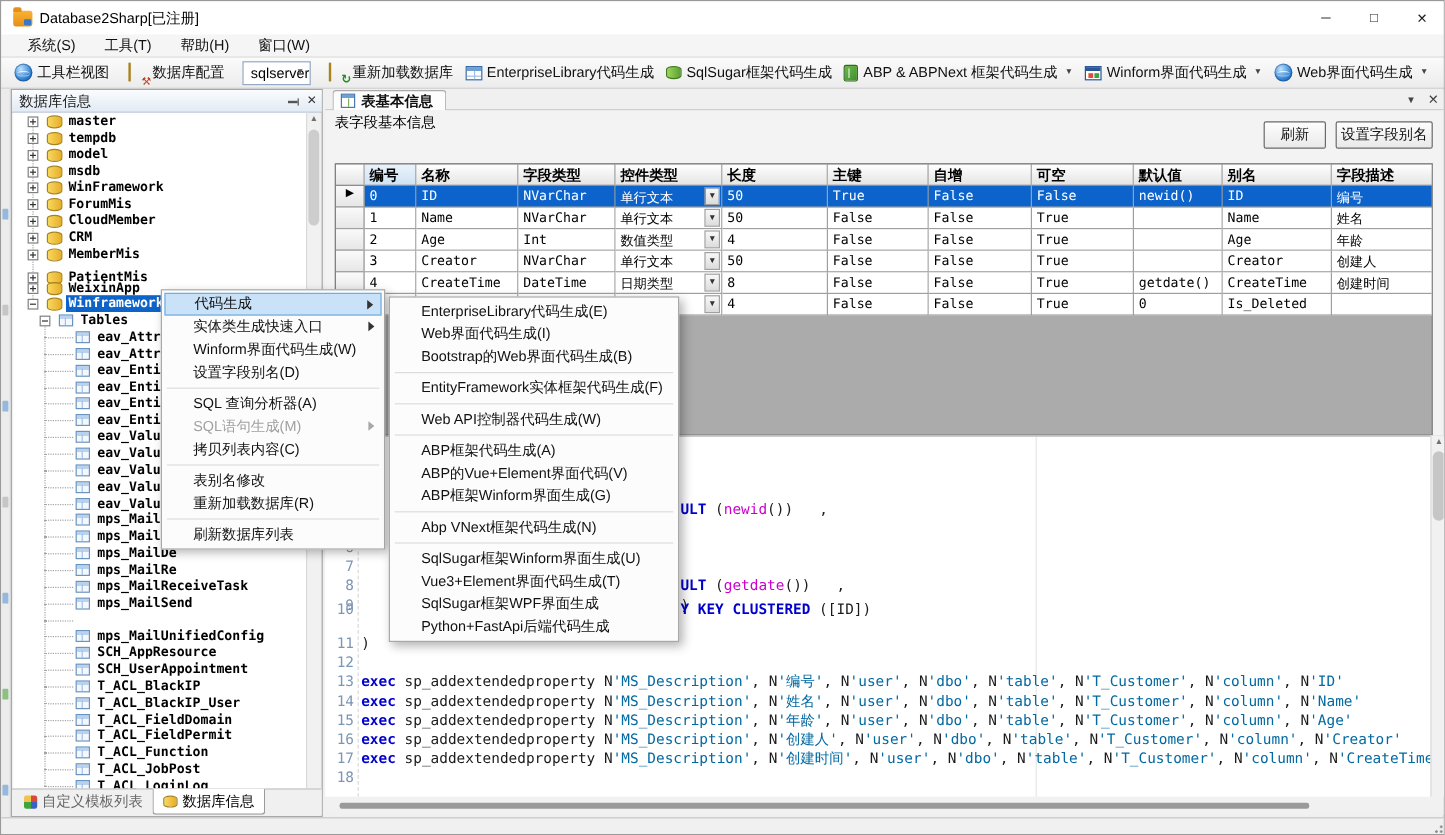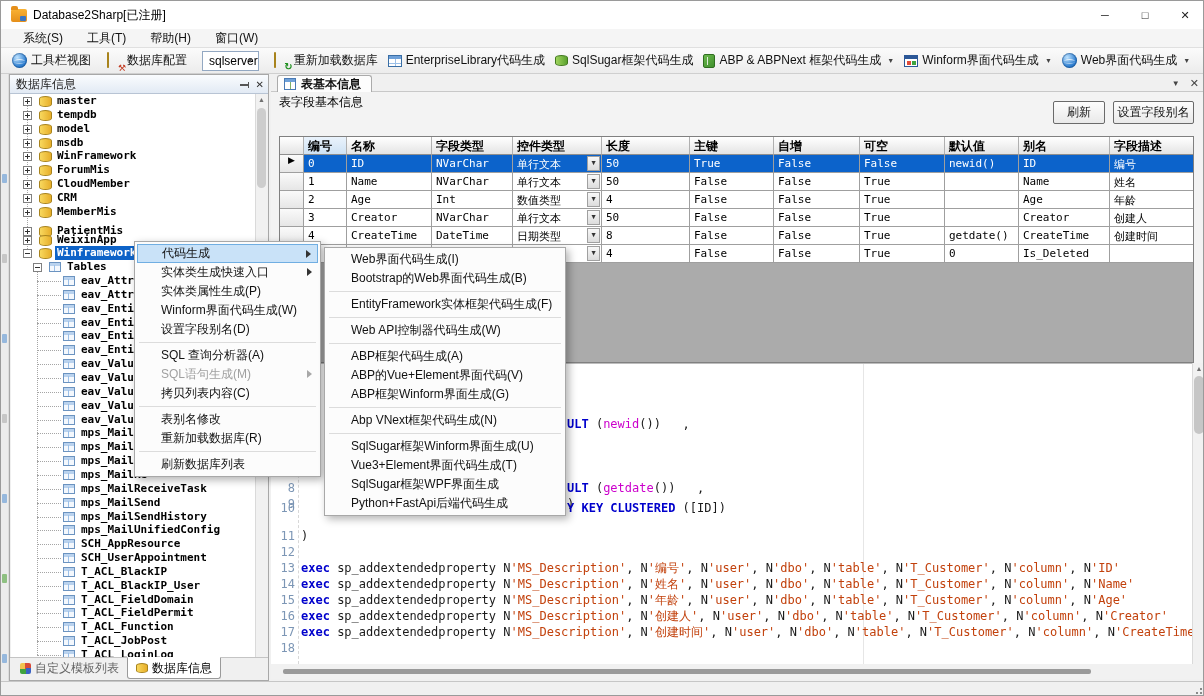--- a/index.html
+++ b/index.html
@@ -99,21 +99,21 @@
   .combo-btn { position:absolute; right:1px; top:1px; bottom:1px; width:13px; background:linear-gradient(#f8f8f8,#dcdcdc); border:1px solid #a0a0a0; font-size:7px; color:#333; text-align:center; line-height:13px; }
 
   
   .code-panel { position:absolute; left:0; top:271px; width:934px; height:301px; background:#fff; border-top:1px solid #bdbdbd; overflow:hidden; }
   .code-guide { position:absolute; left:592px; top:0; bottom:0; width:1px; background:#e6e6e6; }
   .gutter-line { position:absolute; left:27px; top:0; bottom:0; width:1px; border-left:1px dashed #d8d8d8; }
   .cline { position:absolute; left:0; height:16px; line-height:16px; white-space:pre; font-family:"DejaVu Sans Mono","Liberation Mono",monospace; font-size:12px; }
   .cnum { position:absolute; left:0; width:24px; text-align:right; color:#7c96b5; }
   .ctext { position:absolute; left:30px; }
   .tk-k { color:#0000cc; font-weight:bold; }
-  .tk-s { color:#c2410c; }
+  .tk-s { color:#0369a1; }
   .tk-f { color:#cc00cc; }
   .tk-p { color:#1a1a1a; }
   .code-vscroll { position:absolute; right:0; top:271px; width:13px; height:301px; background:#f1f1f1; border-left:1px solid #dadada; }
   .code-vthumb { position:absolute; left:1px; right:1px; top:13px; height:58px; background:#c6c6c6; border-radius:5px; }
   .hscroll { position:absolute; left:0; top:572px; width:934px; height:15px; background:#f1f1f1; }
   .hthumb { position:absolute; left:12px; top:5px; width:808px; height:5px; background:#9a9a9a; border-radius:2px; }
 
   
   .statusbar { position:absolute; left:0; top:680px; width:1204px; height:16px; background:#f0f0f0; border-top:1px solid #c6c6c6; }
   .grip { position:absolute; right:2px; bottom:2px; width:10px; height:10px;
@@ -368,24 +368,20 @@
         <div class="tnode" style="top: 388px; left: 0px; right: 0px;">
           <span class="tree-icon-table" style="left: 52px;"></span>
           <span class="tlabel" style="left: 68px;">mps_MailReceiveTask</span>
         </div>
         <div class="tstub" style="left: 26px; width: 24px; top: 409px;"></div>
         <div class="tnode" style="top: 402px; left: 0px; right: 0px;">
           <span class="tree-icon-table" style="left: 52px;"></span>
           <span class="tlabel" style="left: 68px;">mps_MailSend</span>
         </div>
         <div class="tstub" style="left: 26px; width: 24px; top: 423px;"></div>
-        <div class="tnode" style="top: 416px; left: 0px; right: 0px;">
-          <span class="tree-icon-table" style="left: 52px;"></span>
-          <span class="tlabel" style="left: 68px;">mps_MailSendHistory</span>
-        </div>
         <div class="tstub" style="left: 26px; width: 24px; top: 436px;"></div>
         <div class="tnode" style="top: 429px; left: 0px; right: 0px;">
           <span class="tree-icon-table" style="left: 52px;"></span>
           <span class="tlabel" style="left: 68px;">mps_MailUnifiedConfig</span>
         </div>
         <div class="tstub" style="left: 26px; width: 24px; top: 450px;"></div>
         <div class="tnode" style="top: 443px; left: 0px; right: 0px;">
           <span class="tree-icon-table" style="left: 52px;"></span>
           <span class="tlabel" style="left: 68px;">SCH_AppResource</span>
         </div>
@@ -582,35 +578,35 @@
     </div>
   </div>
 
   <div class="statusbar">
     <div class="grip"></div>
   </div>
 
   <div class="cmenu" id="menu-main" style="left:133px;top:240px;width:187px">
       <div class="cmenu-item hl">代码生成<span class="cmenu-arrow"></span></div>
       <div class="cmenu-item">实体类生成快速入口<span class="cmenu-arrow"></span></div>
-      <div class="cmenu-item">实体类属性生成(P)</div>
       <div class="cmenu-item">Winform界面代码生成(W)</div>
       <div class="cmenu-item">设置字段别名(D)</div>
       <div class="cmenu-sep"></div>
       <div class="cmenu-item">SQL 查询分析器(A)</div>
       <div class="cmenu-item disabled">SQL语句生成(M)<span class="cmenu-arrow"></span></div>
       <div class="cmenu-item">拷贝列表内容(C)</div>
       <div class="cmenu-sep"></div>
       <div class="cmenu-item">表别名修改</div>
       <div class="cmenu-item">重新加载数据库(R)</div>
       <div class="cmenu-sep"></div>
       <div class="cmenu-item">刷新数据库列表</div>
     </div>
 
   <div class="cmenu" id="menu-sub" style="left:323px;top:246px;width:242px">
+      <div class="cmenu-item">EnterpriseLibrary代码生成(E)</div>
       <div class="cmenu-item">Web界面代码生成(I)</div>
       <div class="cmenu-item">Bootstrap的Web界面代码生成(B)</div>
       <div class="cmenu-sep"></div>
       <div class="cmenu-item">EntityFramework实体框架代码生成(F)</div>
       <div class="cmenu-sep"></div>
       <div class="cmenu-item">Web API控制器代码生成(W)</div>
       <div class="cmenu-sep"></div>
       <div class="cmenu-item">ABP框架代码生成(A)</div>
       <div class="cmenu-item">ABP的Vue+Element界面代码(V)</div>
       <div class="cmenu-item">ABP框架Winform界面生成(G)</div>

